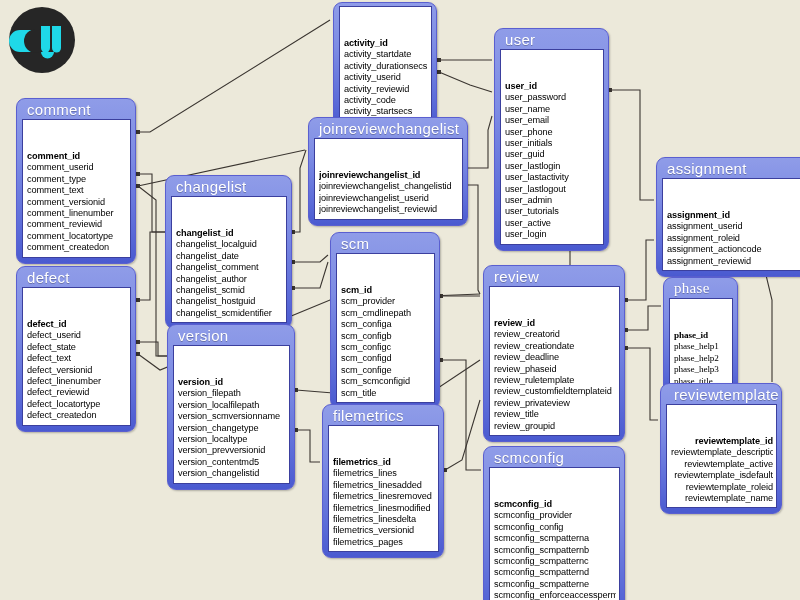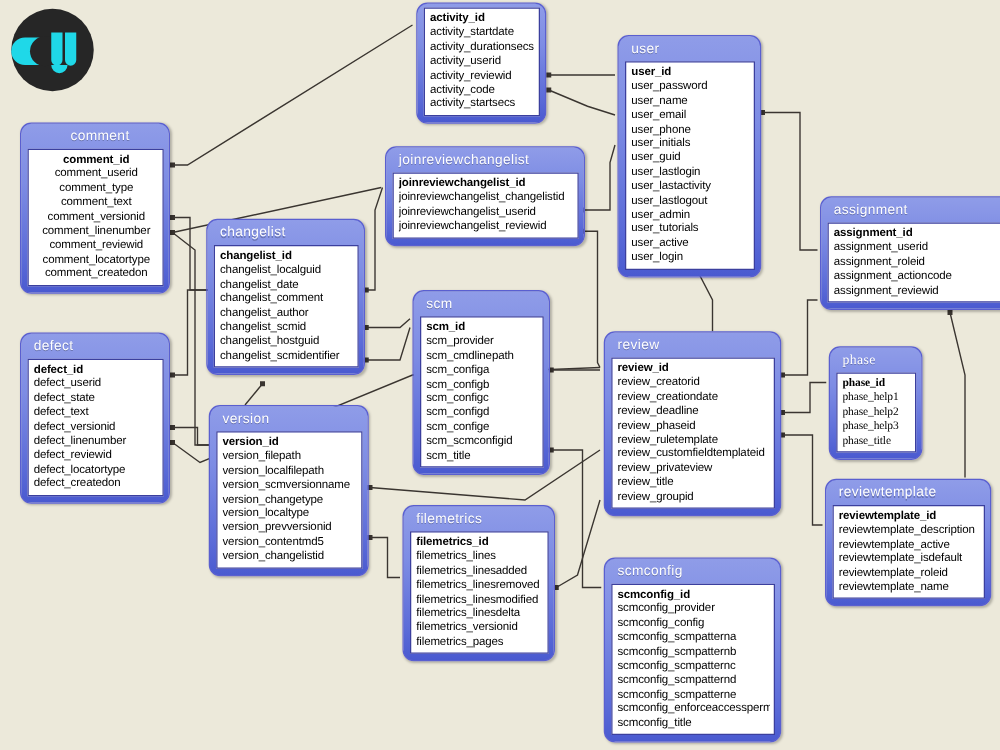--- a/index.html
+++ b/index.html
@@ -20,21 +20,21 @@
     border-radius:9px;
     background:linear-gradient(to bottom,#8f9ce8 0%,#7d8ce4 35%,#5b6bd8 80%,#4a5ad0 100%);
     box-shadow:1px 1px 2px rgba(0,0,0,0.25);
     padding:2px;
     box-sizing:border-box;
   }
   .entity .hdr{
     height:17px;line-height:17px;
     padding:0 0 0 8px;
     color:#ffffff;
-    font-size:11px;
+    font-size:15px;
     font-weight:normal;
     letter-spacing:0.3px;
     text-shadow:0px 1px 0px rgba(0,0,0,0.25);
     white-space:nowrap;
     overflow:hidden;
   }
   .entity .body{
     background:#ffffff;
     border:1px solid #3b3f9e;
     margin:1px 2px 3px 3px;
@@ -42,21 +42,21 @@
     box-sizing:border-box;
   }
   .entity .body div{
     font-size:9.2px;
     line-height:11.4px;
     color:#000000;
     white-space:nowrap;
     overflow:hidden;
     letter-spacing:-0.1px;
   }
-  .entity .body div.pk{font-weight:bold;}
+  .entity .body div.pk{font-weight:bold;margin-top:29px;}
 </style>
 </head>
 <body>
 
 <div id="canvas">
 
   <svg id="lines" viewBox="0 0 800 600" xmlns="http://www.w3.org/2000/svg">
       <path d="M138,132 L150,132 L330,20" fill="none" stroke="#3a3530" stroke-width="1.1"></path>
       <rect x="136" y="130" width="4" height="4" fill="#3a3530"></rect>
       <path d="M138,174 L152,174 L152,232 L168,232" fill="none" stroke="#3a3530" stroke-width="1.1"></path>
@@ -143,21 +143,21 @@
         <div>user_guid</div>
         <div>user_lastlogin</div>
         <div>user_lastactivity</div>
         <div>user_lastlogout</div>
         <div>user_admin</div>
         <div>user_tutorials</div>
         <div>user_active</div>
         <div>user_login</div>
       </div>
     </div>
-    <div class="entity" style="left: 16px; top: 98px; width: 120px; text-align: center;">
+    <div class="entity" style="left: 16px; top: 98px; width: 120px;">
       <div class="hdr">comment</div>
       <div class="body">
         <div class="pk">comment_id</div>
         <div>comment_userid</div>
         <div>comment_type</div>
         <div>comment_text</div>
         <div>comment_versionid</div>
         <div>comment_linenumber</div>
         <div>comment_reviewid</div>
         <div>comment_locatortype</div>
@@ -257,21 +257,21 @@
         <div>version_filepath</div>
         <div>version_localfilepath</div>
         <div>version_scmversionname</div>
         <div>version_changetype</div>
         <div>version_localtype</div>
         <div>version_prevversionid</div>
         <div>version_contentmd5</div>
         <div>version_changelistid</div>
       </div>
     </div>
-    <div class="entity" style="left: 660px; top: 383px; width: 133px;">
+    <div class="entity" style="left: 660px; top: 383px; width: 122px; text-align: right;">
       <div class="hdr">reviewtemplate</div>
       <div class="body">
         <div class="pk">reviewtemplate_id</div>
         <div>reviewtemplate_description</div>
         <div>reviewtemplate_active</div>
         <div>reviewtemplate_isdefault</div>
         <div>reviewtemplate_roleid</div>
         <div>reviewtemplate_name</div>
       </div>
     </div>

